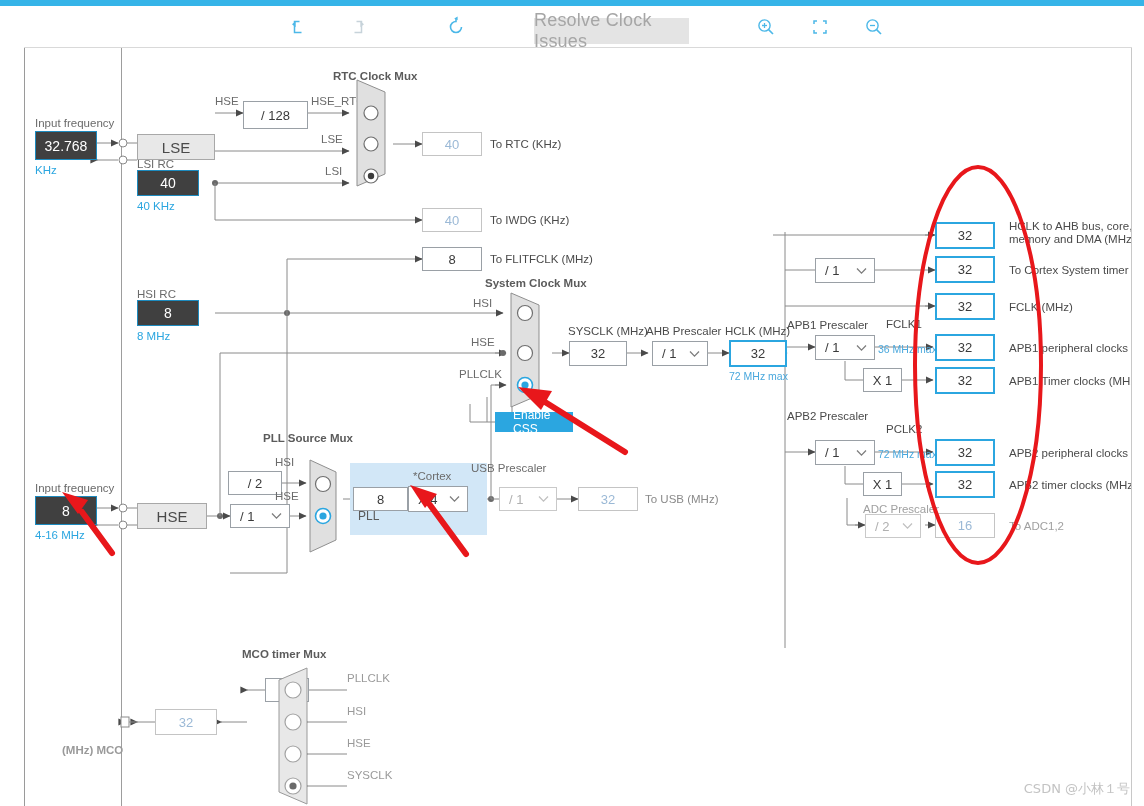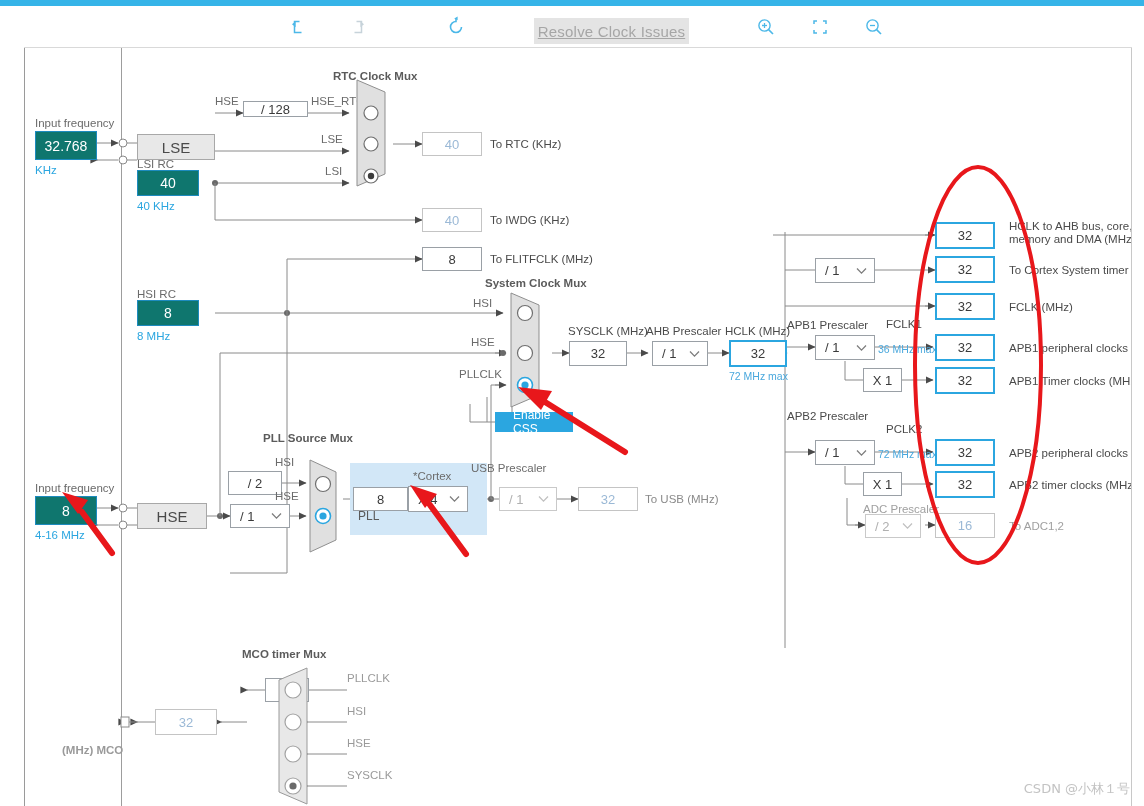--- a/index.html
+++ b/index.html
@@ -28,26 +28,25 @@
     position: absolute; top: 8px; height: 26px;
     display: flex; align-items: center; justify-content: center;
     color: #4cb8e8;
   }
   .tb-btn svg { display:block; }
   .resolve-btn {
     position: absolute; left: 534px; top: 12px;
     width: 155px; height: 26px;
     background: #e4e4e4;
     color: #a6a6a6;
-    font-size: 15px;
+    font-size: 18px;
     display: flex; align-items: center; justify-content: center;
     letter-spacing: .2px;
     border: none;
     font-family: "Liberation Sans", sans-serif;
-    text-decoration: underline;
   }
   .toolbar-sep {
     position: absolute; left: 24px; top: 47px; width: 1108px; height: 1px;
     background: #d9d9d9;
   }
 
   
   .canvas {
     position: absolute; left: 24px; top: 48px;
     width: 1108px; height: 758px;
@@ -70,21 +69,21 @@
     position: absolute;
     display: flex; align-items: center; justify-content: center;
     background: #ffffff;
     font-size: 13px;
     color: #3a3a3a;
     border: 1px solid #9aa0a6;
   }
   .vbox.blue-border { border: 2px solid #2ba6e0; color:#3a3a3a; }
   .vbox.readonly { color: #9bb9d6; border: 1px solid #c4c4c4; }
   .vbox.teal {
-    background: #0f766e; border: 1px solid #1d8bbf; color:#ffffff;
+    background: #404040; border: 1px solid #1d8bbf; color:#ffffff;
     font-size: 14px;
   }
 
   
   .sel {
     position: absolute;
     display: flex; align-items: center;
     background: #ffffff;
     border: 1px solid #9aa0a6;
     font-size: 13px; color: #3a3a3a;
@@ -347,21 +346,21 @@
     <div class="oscblock" style="left:112px;top:455px;width:70px;height:26px;">HSE</div>
     <div class="sel" style="left:205px;top:456px;width:60px;height:24px;">
       <span>/ 1</span>
       <svg class="cv" width="11" height="7" viewBox="0 0 11 7">
         <path d="M1 1 L5.5 5.6 L10 1" fill="none" stroke="#7d7d7d" stroke-width="1.3"></path>
       </svg>
     </div>
 
     <div class="lbl title" style="left:308px;top:22px;">RTC Clock Mux</div>
     <div class="lbl" style="left:190px;top:47px;">HSE</div>
-    <div class="vbox" style="left:218px;top:53px;width:65px;height:16px;">/ 128</div>
+    <div class="vbox" style="left:218px;top:53px;width:65px;height:28px;">/ 128</div>
     <div class="lbl" style="left:286px;top:47px;">HSE_RTC</div>
     <div class="lbl" style="left:296px;top:85px;">LSE</div>
     <div class="lbl" style="left:300px;top:117px;">LSI</div>
 
     <svg class="lay" style="left:330px;top:30px;width:46px;height:110px;" viewBox="0 0 46 110">
       <path d="M2 2 L30 14 L30 96 L2 108 Z" fill="#e0e0e0" stroke="#8f8f8f" stroke-width="1"></path>
       <circle cx="16" cy="35" r="7" fill="#fff" stroke="#6f6f6f" stroke-width="1.2"></circle>
       <circle cx="16" cy="66" r="7" fill="#fff" stroke="#6f6f6f" stroke-width="1.2"></circle>
       <circle cx="16" cy="98" r="7" fill="#fff" stroke="#6f6f6f" stroke-width="1.2"></circle>
       <circle cx="16" cy="98" r="3.2" fill="#3c3c3c"></circle>

